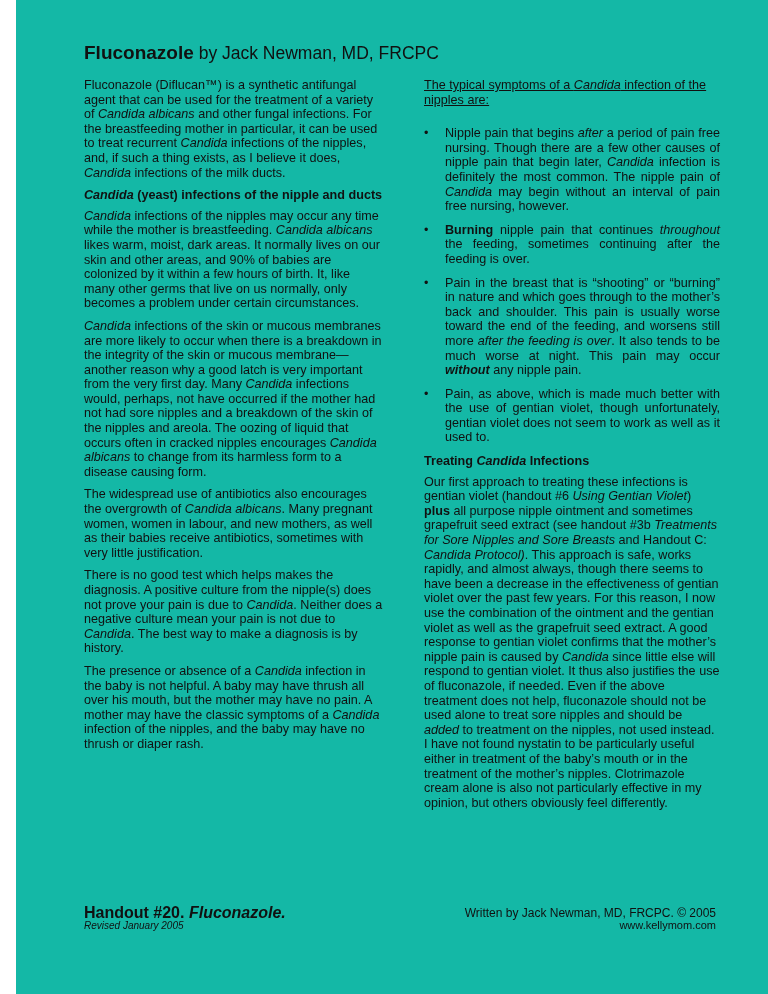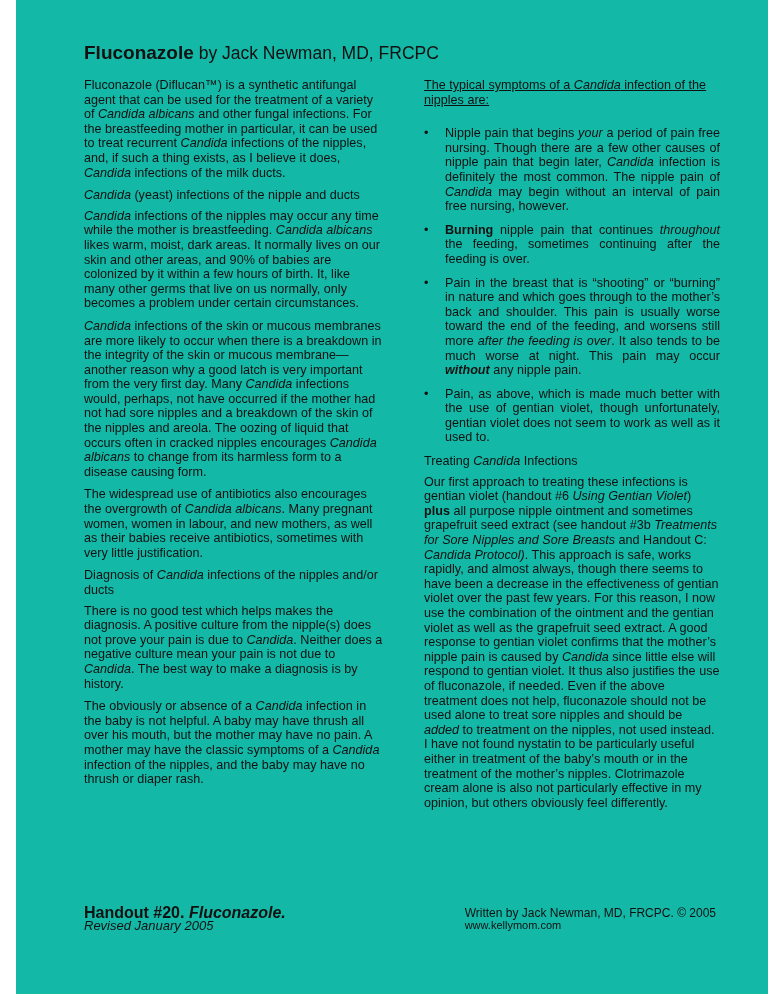--- a/index.html
+++ b/index.html
@@ -5,31 +5,31 @@
     html, body { margin: 0; padding: 0; background: #ffffff; }
     body { width: 768px; height: 994px; position: relative; overflow: hidden;
            font-family: "Liberation Sans", sans-serif; color: #111; }
     .page { position: absolute; left: 16px; top: 0; width: 768px; height: 994px; background: #14b8a6; }
     .title { position: absolute; left: 68px; top: 42px; font-size: 17.5px; white-space: nowrap; }
     .title .main { font-weight: bold; font-size: 19px; }
     .col { position: absolute; top: 78px; font-size: 12.6px; line-height: 14.6px; }
     .col.left { left: 68px; width: 300px; }
     .col.right { left: 408px; width: 296px; }
     p { margin: 0 0 8px 0; }
-    h3 { margin: 0 0 6px 0; font-size: 12.6px; line-height: 14.6px; font-weight: normal; }
+    h3 { margin: 0 0 6px 0; font-size: 12.6px; line-height: 14.6px; font-weight: bold; }
     .right p.just, .right li { text-align: justify; }
     .u { text-decoration: underline; }
     ul { list-style: none; margin: 0 0 8px 0; padding: 0; }
     li { position: relative; padding-left: 21px; margin-bottom: 9px; }
     li .bullet { position: absolute; left: 0; top: 0; }
     .footer { position: absolute; top: 906px; left: 68px; width: 632px; }
     .footer .fl { position: absolute; left: 0; top: 0; }
-    .footer .fr { position: absolute; right: 0; top: 0; text-align: left; }
+    .footer .fr { position: absolute; right: 0; top: 0; text-align: right; }
     .fl .h { font-weight: bold; font-size: 16px; line-height: 14px; }
-    .fl .r { font-style: italic; font-size: 13px; line-height: 11px; }
+    .fl .r { font-style: italic; font-size: 10px; line-height: 11px; }
     .fr .w { font-size: 12px; line-height: 14px; }
     .fr .k { font-size: 11px; line-height: 11px; }
   </style>
 </head>
 <body>
 
 <div class="page">
 
   <div class="title">
     <span class="main">Fluconazole</span><span> by Jack Newman, MD, FRCPC</span>
@@ -39,32 +39,31 @@
     <p><span>Fluconazole (Diflucan™) is a synthetic antifungal agent that can be used for the treatment of a variety of </span><i>Candida albicans</i><span> and other fungal infections.  For the breastfeeding mother in particular, it can be used to treat recurrent </span><i>Candida</i><span> infections of the nipples, and, if such a thing exists, as I believe it does, </span><i>Candida</i><span> infections of the milk ducts.</span></p>
 
     <h3><i>Candida</i><span> (yeast) infections of the nipple and ducts</span></h3>
 
     <p><i>Candida</i><span> infections of the nipples may occur any time while the mother is breastfeeding.  </span><i>Candida albicans</i><span> likes warm, moist, dark areas.  It normally lives on our skin and other areas, and 90% of babies are colonized by it within a few hours of birth.  It, like many other germs that live on us normally, only becomes a problem under certain circumstances.</span></p>
 
     <p><i>Candida</i><span> infections of the skin or mucous membranes are more likely to occur when there is a breakdown in the integrity of the skin or mucous membrane—another reason why a good latch is very important from the very first day.  Many </span><i>Candida</i><span> infections would, perhaps, not have occurred if the mother had not had sore nipples and a breakdown of the skin of the nipples and areola.  The oozing of liquid that occurs often in cracked nipples encourages </span><i>Candida albicans</i><span> to change from its harmless form to a disease causing form.</span></p>
 
     <p><span>The widespread use of antibiotics also encourages the overgrowth of </span><i>Candida albicans</i><span>.  Many pregnant women, women in labour, and new mothers, as well as their babies receive antibiotics, sometimes with very little justification.</span></p>
 
-    <h3><span>Diagnosis of </span><i>Candida</i><span> infections of the nipples and/or ducts</span></h3>
 
     <p><span>There is no good test which helps makes the diagnosis.  A positive culture from the nipple(s) does not prove your pain is due to </span><i>Candida</i><span>.  Neither does a negative culture mean your pain is not due to </span><i>Candida</i><span>.  The best way to make a diagnosis is by history.</span></p>
 
-    <p><span>The obviously or absence of a </span><i>Candida</i><span> infection in the baby is not helpful.  A baby may have thrush all over his mouth, but the mother may have no pain.  A mother may have the classic symptoms of a </span><i>Candida</i><span> infection of the nipples, and the baby may have no thrush or diaper rash.</span></p>
+    <p><span>The presence or absence of a </span><i>Candida</i><span> infection in the baby is not helpful.  A baby may have thrush all over his mouth, but the mother may have no pain.  A mother may have the classic symptoms of a </span><i>Candida</i><span> infection of the nipples, and the baby may have no thrush or diaper rash.</span></p>
   </div>
 
   <div class="col right">
     <p class="u" style="margin-bottom:19px;"><span>The typical symptoms of a </span><i>Candida</i><span> infection of the nipples are:</span></p>
 
     <ul>
-      <li><span class="bullet">•</span><span>Nipple pain that begins </span><i>your</i><span> a period of pain free nursing.  Though there are a few other causes of nipple pain that begin later, </span><i>Candida</i><span> infection is definitely the most common.  The nipple pain of </span><i>Candida</i><span> may begin without an interval of pain free nursing, however.</span></li>
+      <li><span class="bullet">•</span><span>Nipple pain that begins </span><i>after</i><span> a period of pain free nursing.  Though there are a few other causes of nipple pain that begin later, </span><i>Candida</i><span> infection is definitely the most common.  The nipple pain of </span><i>Candida</i><span> may begin without an interval of pain free nursing, however.</span></li>
 
       <li><span class="bullet">•</span><b>Burning</b><span> nipple pain that continues </span><i>throughout</i><span> the feeding, sometimes continuing after the feeding is over.</span></li>
 
       <li><span class="bullet">•</span><span>Pain in the breast that is “shooting” or “burning” in nature and which goes through to the mother’s back and shoulder.  This pain is usually worse toward the end of the feeding, and worsens still more </span><i>after the feeding is over</i><span>.  It also tends to be much worse at night.  This pain may occur </span><b><i>without</i></b><span> any nipple pain.</span></li>
 
       <li><span class="bullet">•</span><span>Pain, as above, which is made much better with the use of gentian violet, though unfortunately, gentian violet does not seem to work as well as it used to.</span></li>
     </ul>
 
     <h3><span>Treating </span><i>Candida</i><span> Infections</span></h3>
 

